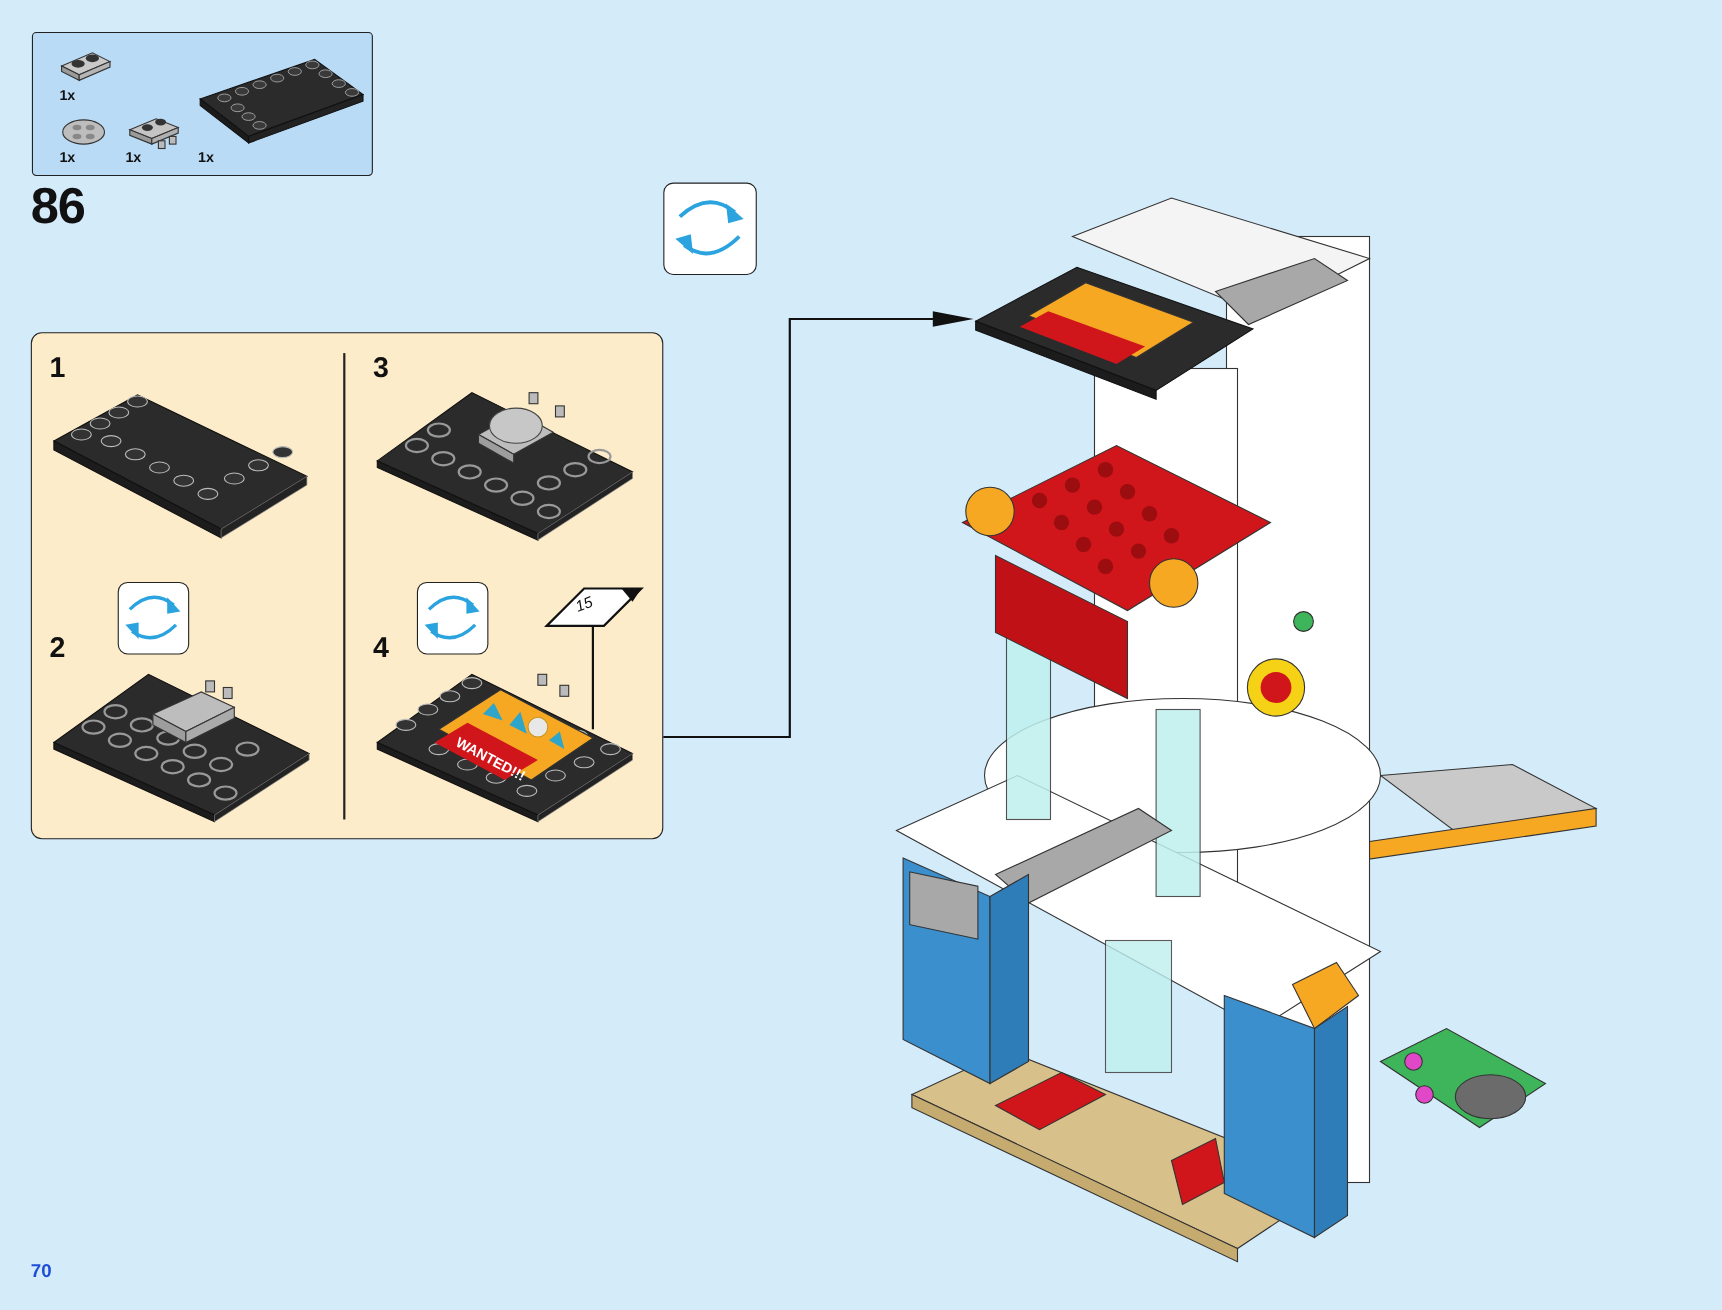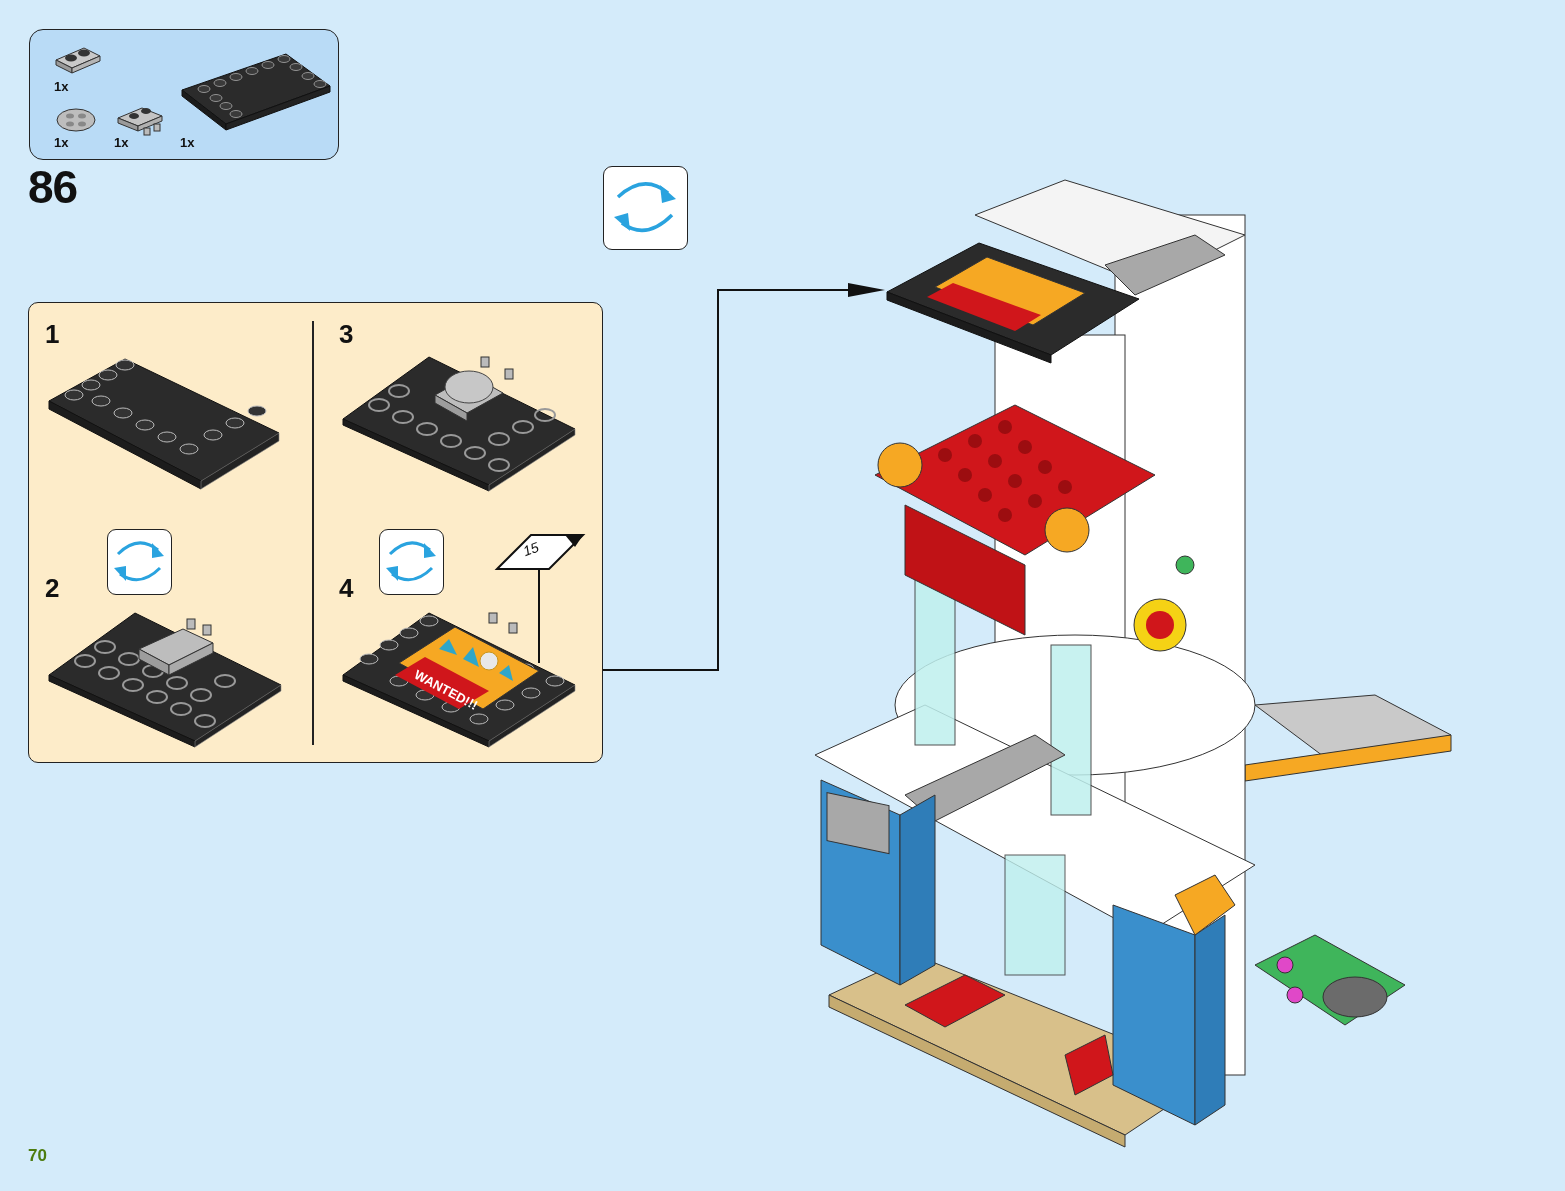--- a/index.html
+++ b/index.html
@@ -1,25 +1,25 @@
 <!DOCTYPE html>
 <html><head>
 <meta charset="utf-8">
 <style>
   html,body{margin:0;padding:0;}
   body{width:1565px;height:1191px;background:#d4ebfa;position:relative;overflow:hidden;font-family:"Liberation Sans",sans-serif;}
   .abs{position:absolute;}
-  .parts{left:29px;top:29px;width:310px;height:131px;background:#b9dbf6;border:1.5px solid #222;border-radius:14px;box-sizing:border-box;}
+  .parts{left:29px;top:29px;width:310px;height:131px;background:#b9dbf6;border:1.5px solid #222;border-radius:4px;box-sizing:border-box;}
   .qty{font-weight:bold;font-size:13px;color:#111;position:absolute;}
   .stepnum{left:28px;top:160px;font-size:46px;font-weight:bold;color:#111;letter-spacing:-1px;}
   .rotate{background:#fff;border:1.5px solid #222;border-radius:9px;box-sizing:border-box;}
   .substeps{left:28px;top:302px;width:575px;height:461px;background:#fdecc9;border:1.5px solid #222;border-radius:10px;box-sizing:border-box;}
   .subnum{font-size:26px;font-weight:bold;color:#111;position:absolute;}
   .divider{position:absolute;left:283px;top:18px;width:2px;height:424px;background:#222;}
-  .pagenum{left:28px;top:1146px;font-size:17px;font-weight:bold;color:#4d7c0f;}
+  .pagenum{left:28px;top:1146px;font-size:17px;font-weight:bold;color:#1d4ed8;}
   svg{overflow:visible;}
 </style>
 </head>
 <body>
 
 <div class="abs parts">
   <svg class="abs" style="left:24px;top:14px" width="48" height="30">
     <polygon points="2,16 30,4 46,12 18,24" fill="#c9c9c9" stroke="#333"></polygon>
     <polygon points="2,16 18,24 18,29 2,21" fill="#9a9a9a" stroke="#333"></polygon>
     <polygon points="18,24 46,12 46,17 18,29" fill="#b5b5b5" stroke="#333"></polygon>

